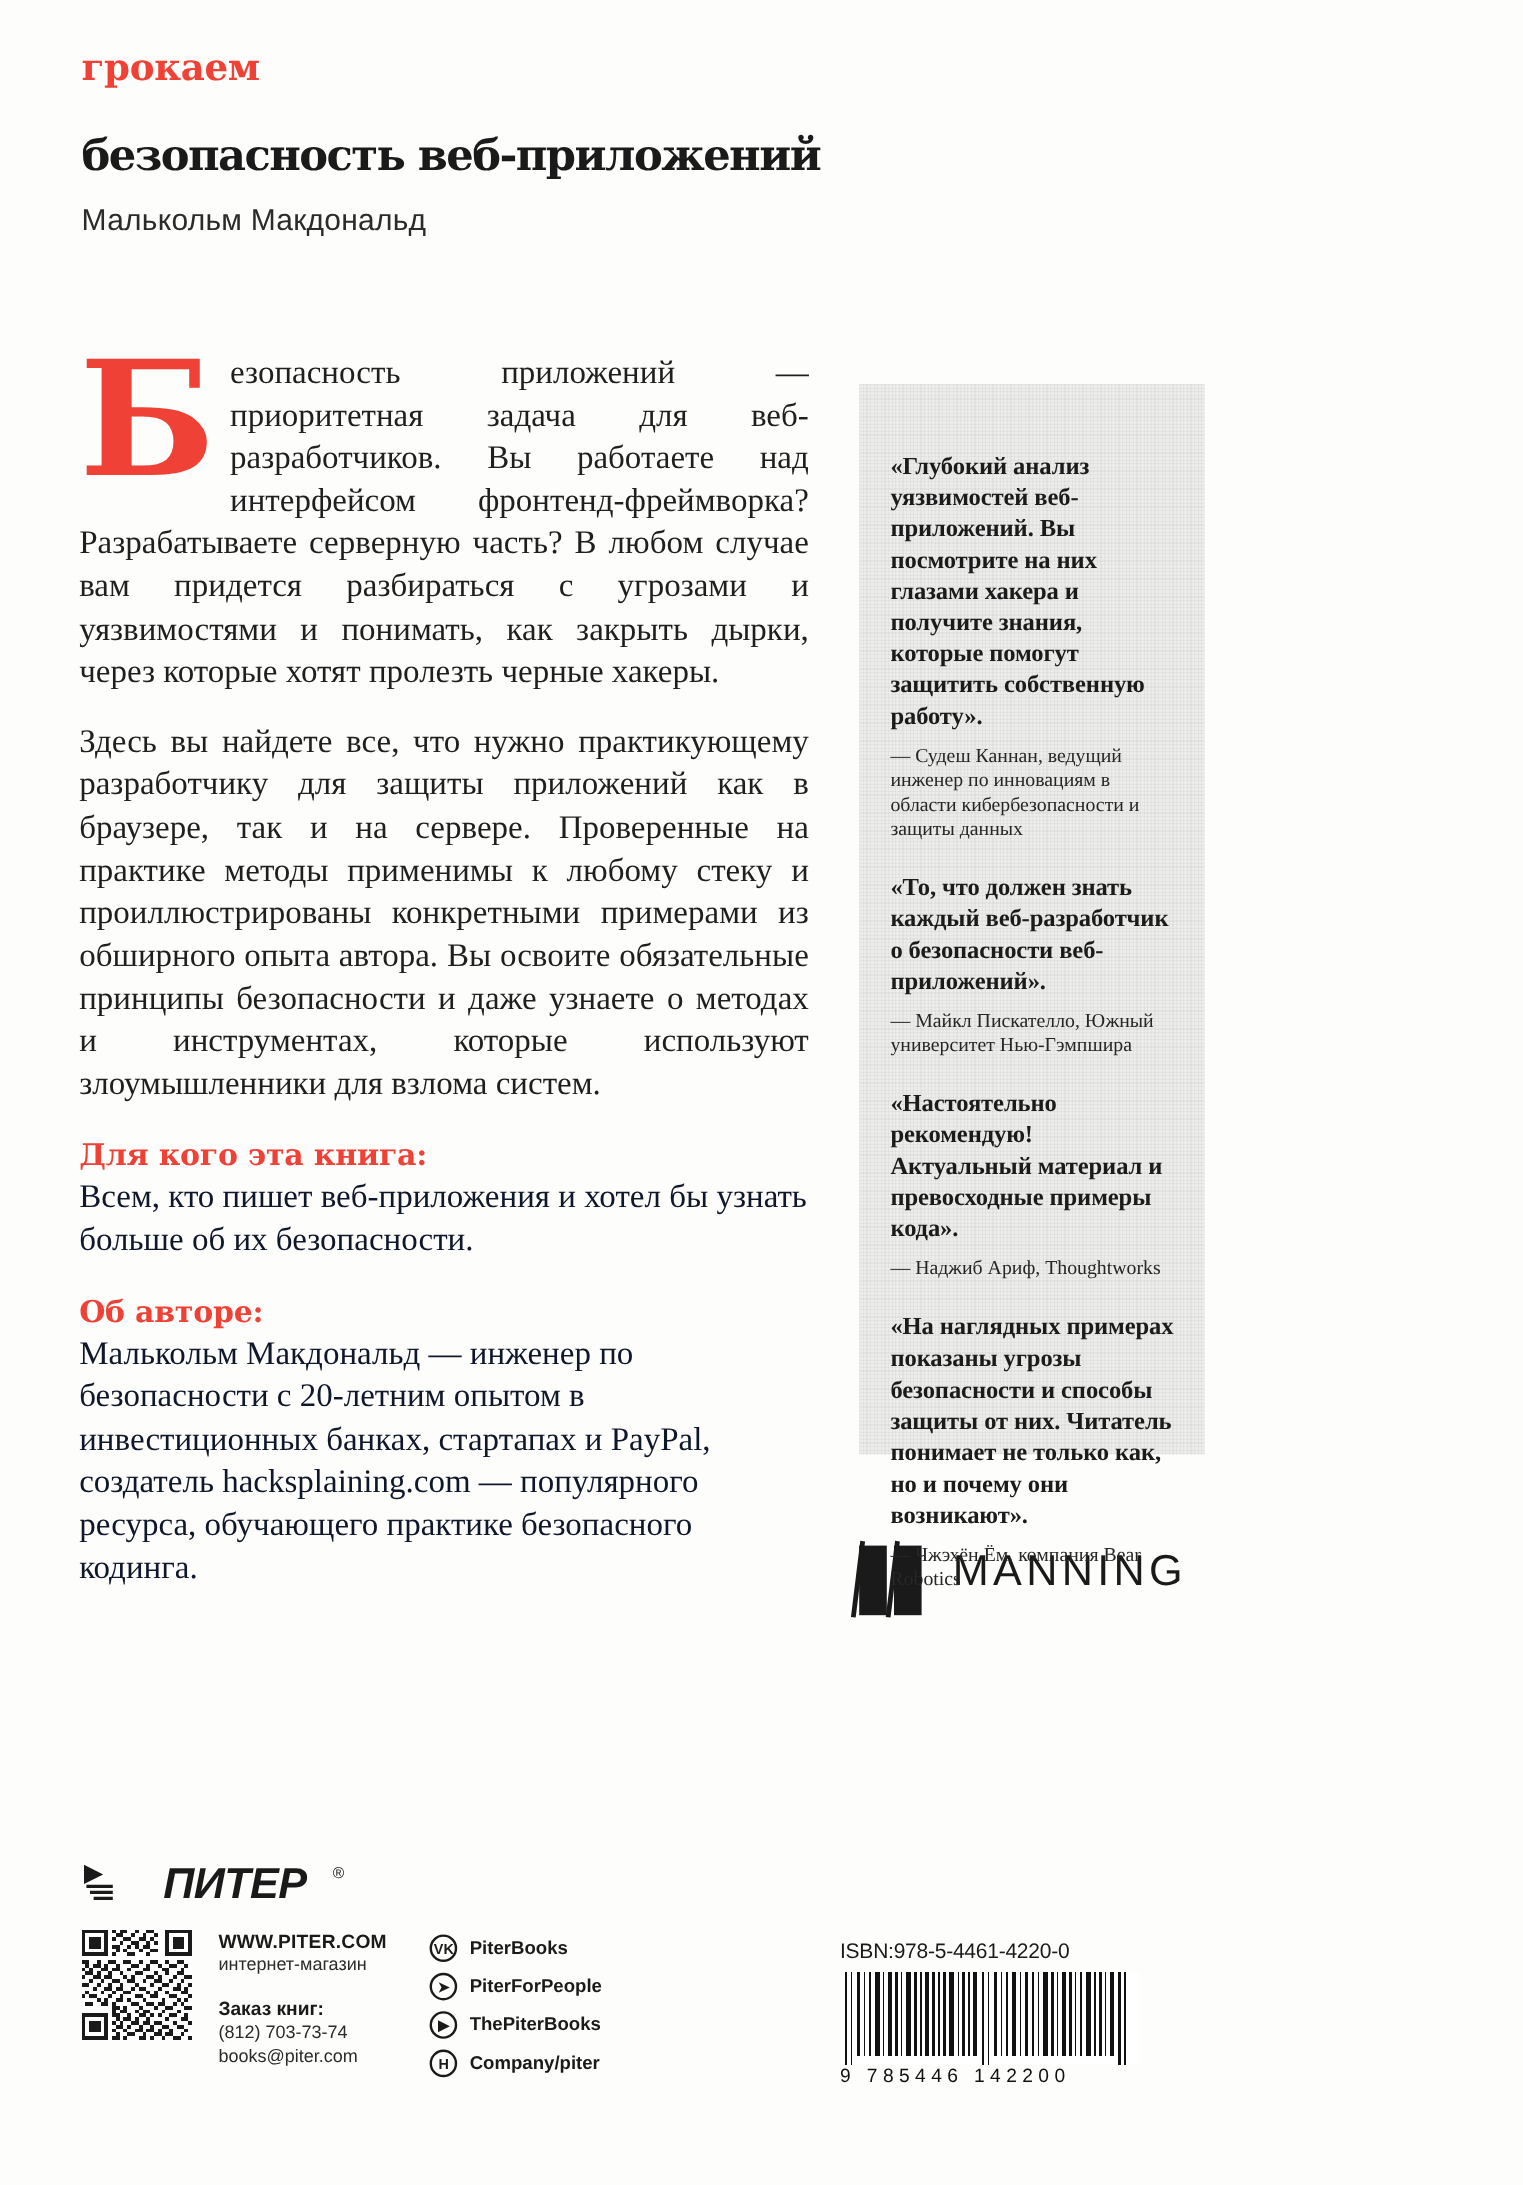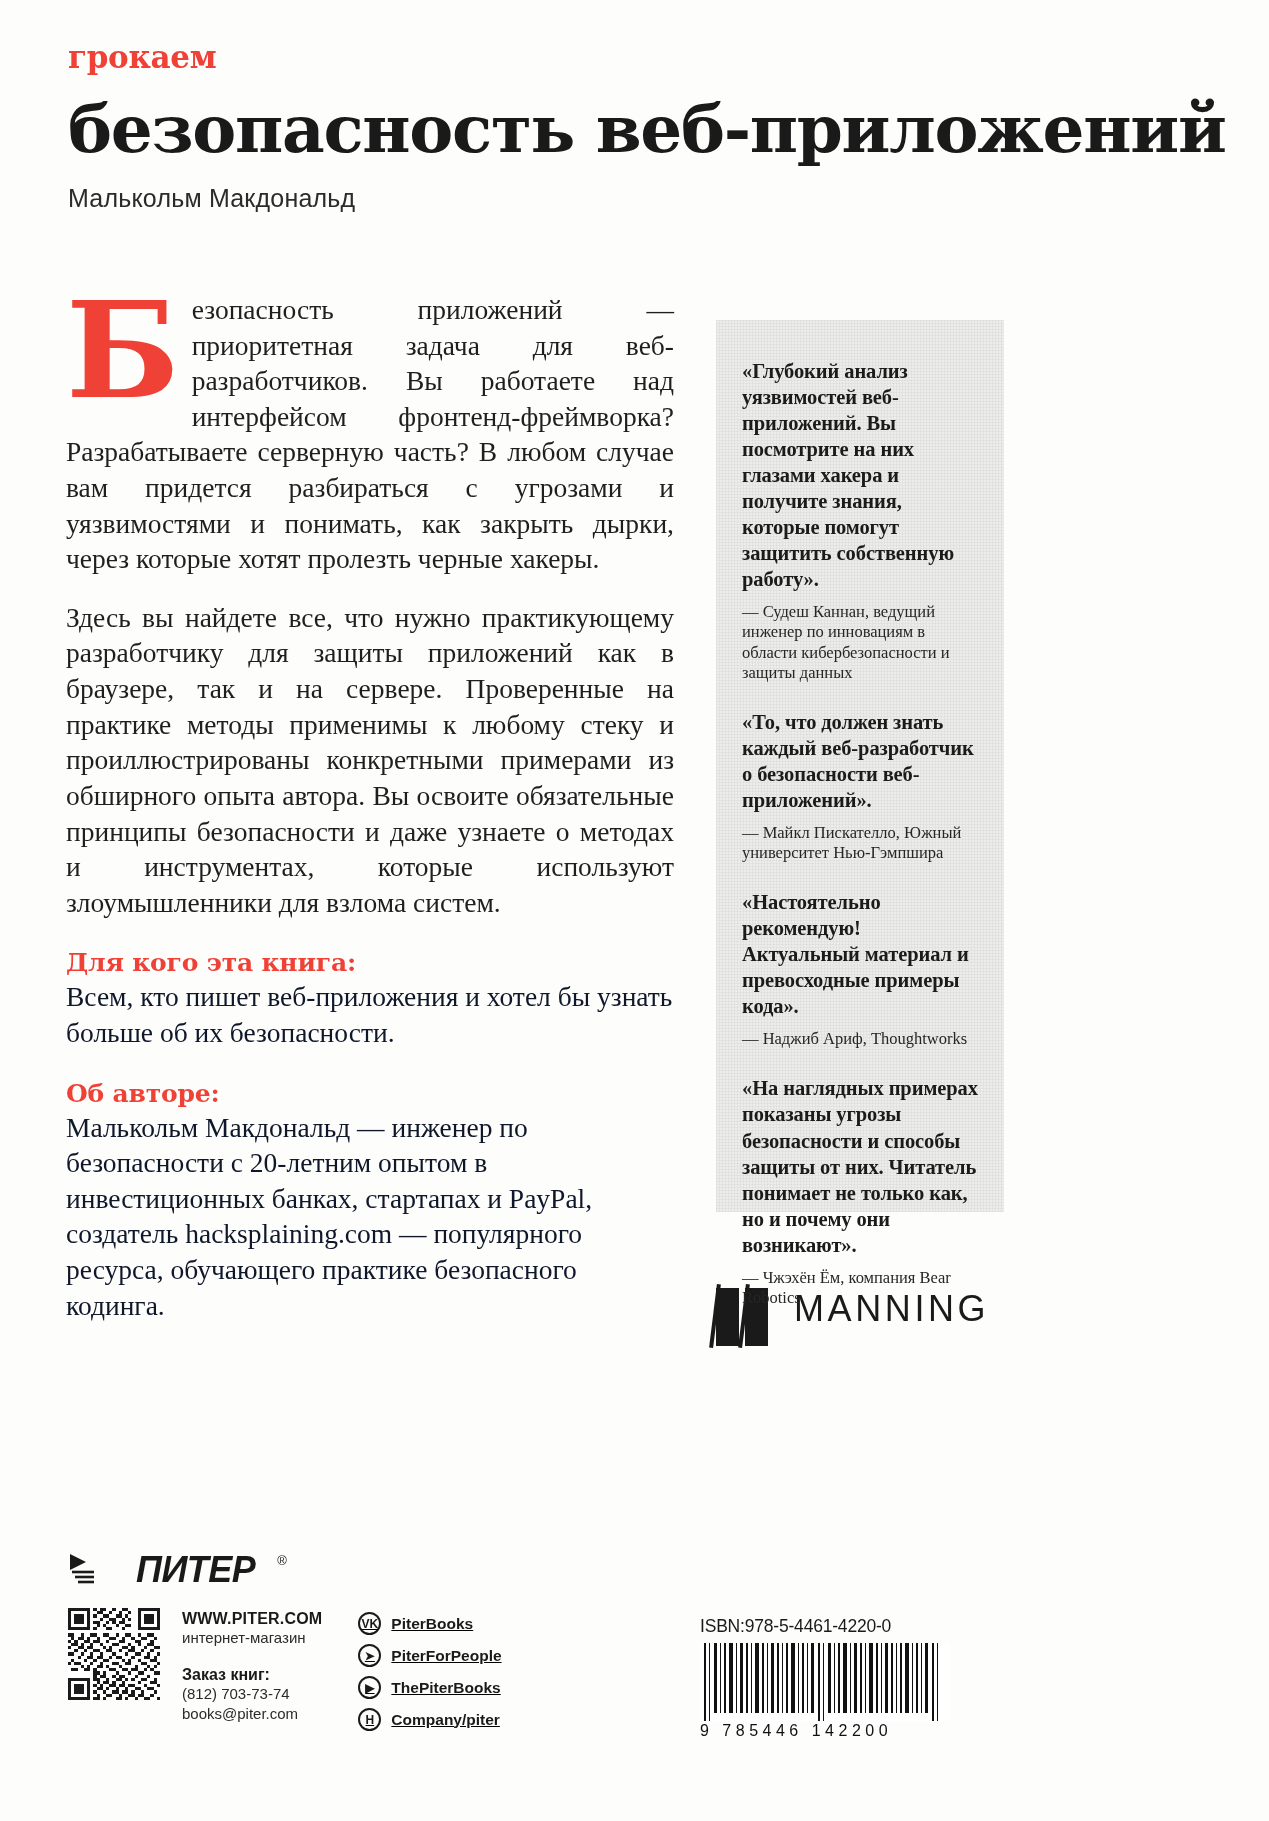--- a/index.html
+++ b/index.html
@@ -19,24 +19,24 @@
     font-family: "DejaVu Serif", serif;
     font-weight: bold;
     font-size: 31px;
     color: #ef4136;
     letter-spacing: -0.3px;
     line-height: 1;
   }
   .booktitle {
     font-family: "DejaVu Serif", serif;
     font-weight: bold;
-    font-size: 66px;
+    font-size: 36px;
     color: #1a1a1a;
     line-height: 1.05;
-    margin-top: 22px;
+    margin-top: 39px;
     letter-spacing: -1.3px;
     white-space: nowrap;
   }
   .author {
     font-family: "Liberation Sans", sans-serif;
     font-size: 25px;
     color: #2b2b2b;
     margin-top: 20px;
     letter-spacing: 0.2px;
   }
@@ -106,20 +106,21 @@
   }
   .quote { margin-bottom: 26px; position: relative; z-index: 2; }
   .quote:last-child { margin-bottom: 0; }
   .quote-text {
     font-family: "Liberation Serif", serif;
     font-size: 20.5px;
     line-height: 1.27;
     color: #1b1b1b;
     font-weight: bold;
     letter-spacing: -0.1px;
+    margin-top: 18px;
   }
   .quote-attr {
     font-family: "Liberation Serif", serif;
     font-size: 16.5px;
     line-height: 1.22;
     color: #262626;
     margin-top: 10px;
   }
 
   
@@ -223,21 +224,20 @@
     font-size: 15px;
     color: #2b2b2b;
     line-height: 1.3;
   }
   .socials {
     margin-left: 14px;
     padding-top: 4px;
     display: flex;
     flex-direction: column;
     gap: 9px;
-    text-decoration: underline;
   }
   .social-row { display: flex; align-items: center; gap: 10px; }
   .social-ico {
     width: 23px; height: 23px;
     border: 2px solid #1a1a1a;
     border-radius: 50%;
     display: flex; align-items: center; justify-content: center;
     font-family: "Liberation Sans", sans-serif;
     font-weight: bold;
     font-size: 12px;

